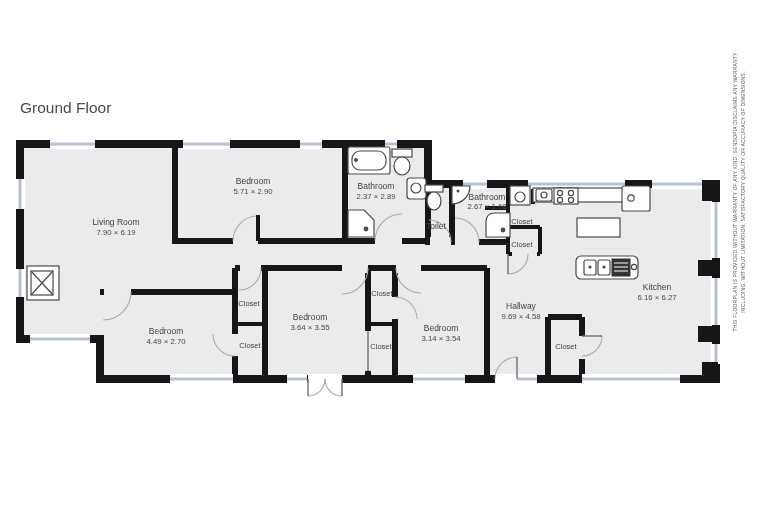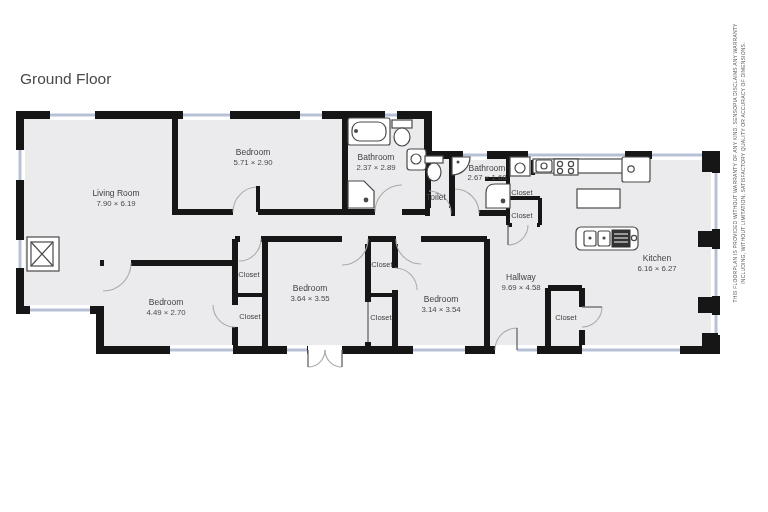--- a/index.html
+++ b/index.html
@@ -1,17 +1,17 @@
 <!DOCTYPE html>
 <html><head>
 <meta charset="utf-8">
 <style>
   html,body{margin:0;padding:0;background:#fff;}
   .stage{position:relative;width:768px;height:460px;background:#fff;overflow:hidden;
-         font-family:"Liberation Sans", sans-serif;}
+         font-family:"Liberation Sans", sans-serif;margin-top:29px;}
   svg{display:block}
   .room-name{font-size:8.5px;fill:#3f3f3f;text-anchor:middle;font-family:"Liberation Sans",sans-serif;}
   .room-dims{font-size:7.8px;fill:#4a4a4a;text-anchor:middle;font-family:"Liberation Sans",sans-serif;}
   .closet-label{font-size:7.5px;fill:#3f3f3f;text-anchor:middle;font-family:"Liberation Sans",sans-serif;}
   .title{font-size:15.5px;fill:#4a4a4a;font-family:"Liberation Sans",sans-serif;}
   .disclaimer{font-size:5px;fill:#555;text-anchor:middle;letter-spacing:.2px;font-family:"Liberation Sans",sans-serif;}
   .wall{stroke:#161616;fill:none;}
   .w8{stroke-width:8;} .w6{stroke-width:6;} .w4{stroke-width:4;}
   .floor{fill:#ebebed;stroke:none;}
   .win-gap{fill:#ffffff;} .win-line{stroke:#b7c1d6;stroke-width:3;}

